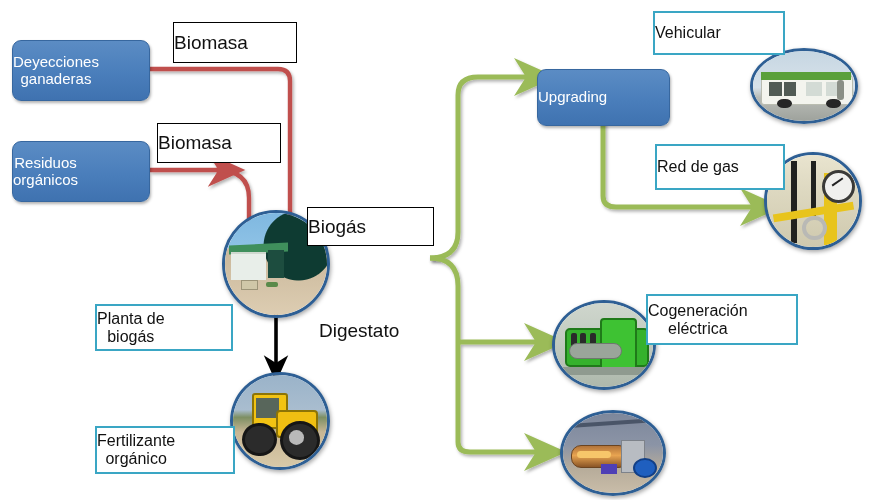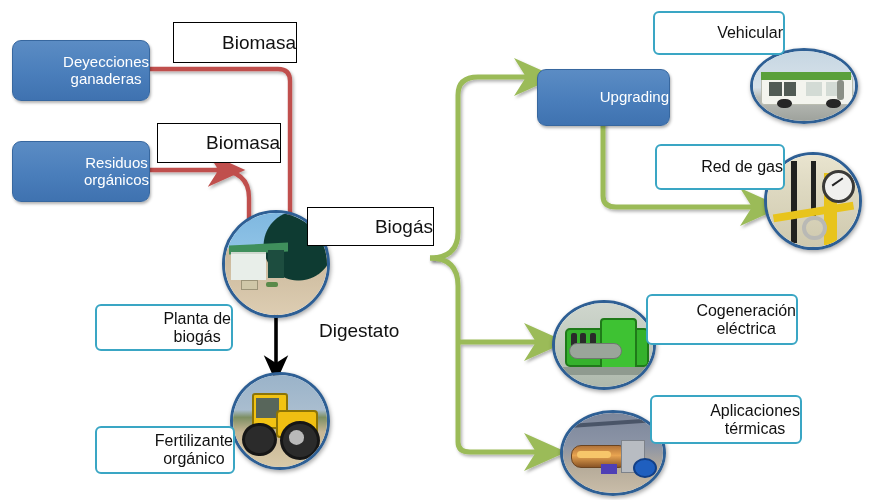--- a/index.html
+++ b/index.html
@@ -25,21 +25,21 @@
     height: 500px;
     pointer-events: none;
   }
 
   
   .node {
     position: absolute;
     box-sizing: border-box;
     display: flex;
     align-items: center;
-    justify-content: flex-end;
+    justify-content: flex-start;
     text-align: center;
     line-height: 1.12;
   }
 
   .blue-box {
     background: linear-gradient(180deg, #5b8cc4 0%, #4a7ebb 55%, #3f72b0 100%);
     border: 1px solid #37679f;
     border-radius: 9px;
     color: #ffffff;
     font-size: 15px;
@@ -49,21 +49,21 @@
   .plain-box {
     background: #ffffff;
     border: 1px solid #000000;
     color: #111111;
     font-size: 19px;
   }
 
   .cyan-box {
     background: #ffffff;
     border: 2px solid #3aa6c4;
-    border-radius: 6px;
+    border-radius: 0;
     color: #111111;
     font-size: 16px;
   }
 
   .free-label {
     position: absolute;
     color: #111111;
     font-size: 19px;
     white-space: nowrap;
   }
@@ -438,20 +438,14 @@
     <span>Red de gas</span>
   </div>
 
   <div class="node cyan-box" style="left:646px; top:294px; width:152px; height:51px;">
     <div>
       <div>Cogeneración</div>
       <div>eléctrica</div>
     </div>
   </div>
 
-  <div class="node cyan-box" style="left:650px; top:395px; width:152px; height:49px;">
-    <div>
-      <div>Aplicaciones</div>
-      <div>térmicas</div>
-    </div>
-  </div>
 
 </div>
 
 </body></html>

